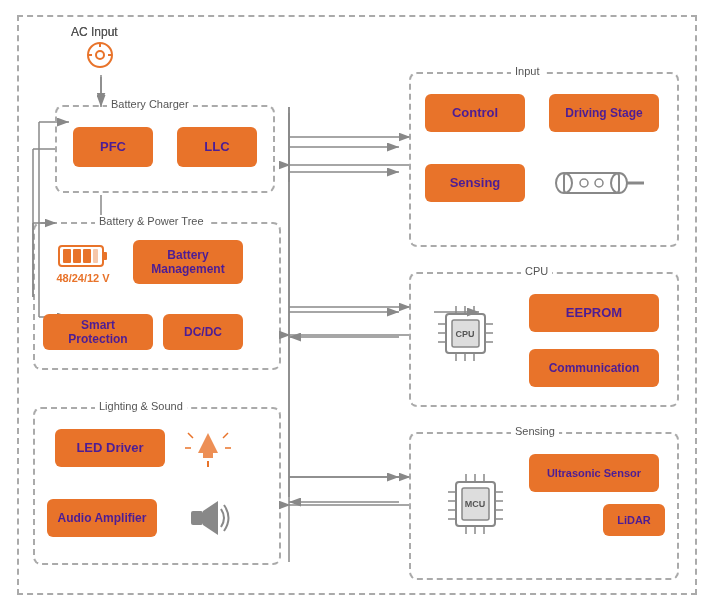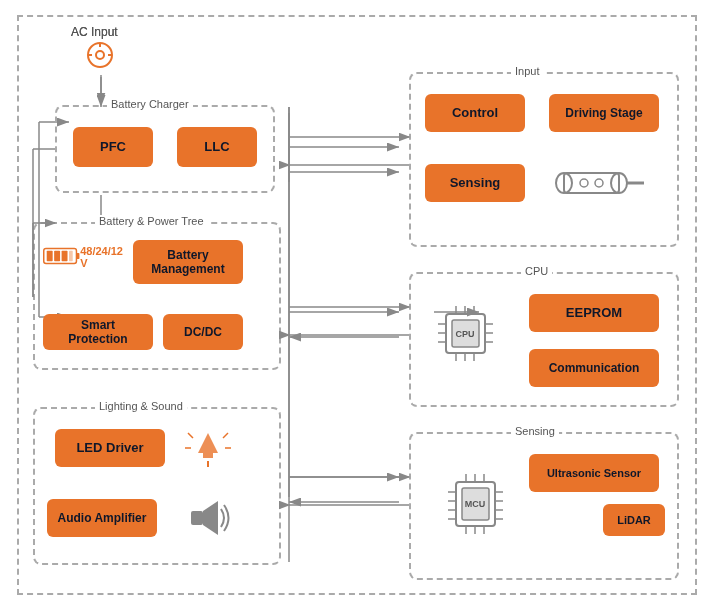--- a/index.html
+++ b/index.html
@@ -16,21 +16,21 @@
     .diagram {
       width: 680px;
       height: 580px;
       position: relative;
       border: 2px dashed #aaa;
       background: #fff;
     }
     
     .orange-btn {
       background: #E8732A;
-      color: #0f172a;
+      color: #4c1d95;
       border-radius: 6px;
       font-size: 13px;
       font-weight: bold;
       display: flex;
       align-items: center;
       justify-content: center;
       text-align: center;
       padding: 4px 8px;
     }
     
@@ -109,21 +109,21 @@
     <div class="section-label" style="top:-9px; left:50px;">Battery Charger</div>
     <div style="display:flex; gap:24px; padding:20px 16px 12px 16px;">
       <div class="orange-btn" style="width:80px; height:40px;">PFC</div>
       <div class="orange-btn" style="width:80px; height:40px;">LLC</div>
     </div>
   </div>
 
   <div class="section-box" style="left:14px; top:205px; width:248px; height:148px;">
     <div class="section-label" style="top:-9px; left:60px;">Battery &amp; Power Tree</div>
 
-    <div style="position:absolute; left:8px; top:18px; display:flex; align-items:center; width:80px;">
+    <div style="position:absolute; left:8px; top:18px; display:flex; flex-direction:column; align-items:center; width:80px;">
       <svg width="50" height="28" viewBox="0 0 50 28">
         <rect x="1" y="4" width="44" height="20" rx="3" fill="none" stroke="#E8732A" stroke-width="2"></rect>
         <rect x="45" y="10" width="4" height="8" rx="1" fill="#E8732A"></rect>
         <rect x="5" y="7" width="8" height="14" rx="1" fill="#E8732A"></rect>
         <rect x="15" y="7" width="8" height="14" rx="1" fill="#E8732A"></rect>
         <rect x="25" y="7" width="8" height="14" rx="1" fill="#E8732A"></rect>
         <rect x="35" y="7" width="5" height="14" rx="1" fill="#E8732A" opacity="0.4"></rect>
       </svg>
       <div style="font-size:11px; color:#E8732A; font-weight:bold; margin-top:2px;">48/24/12 V</div>
     </div>

